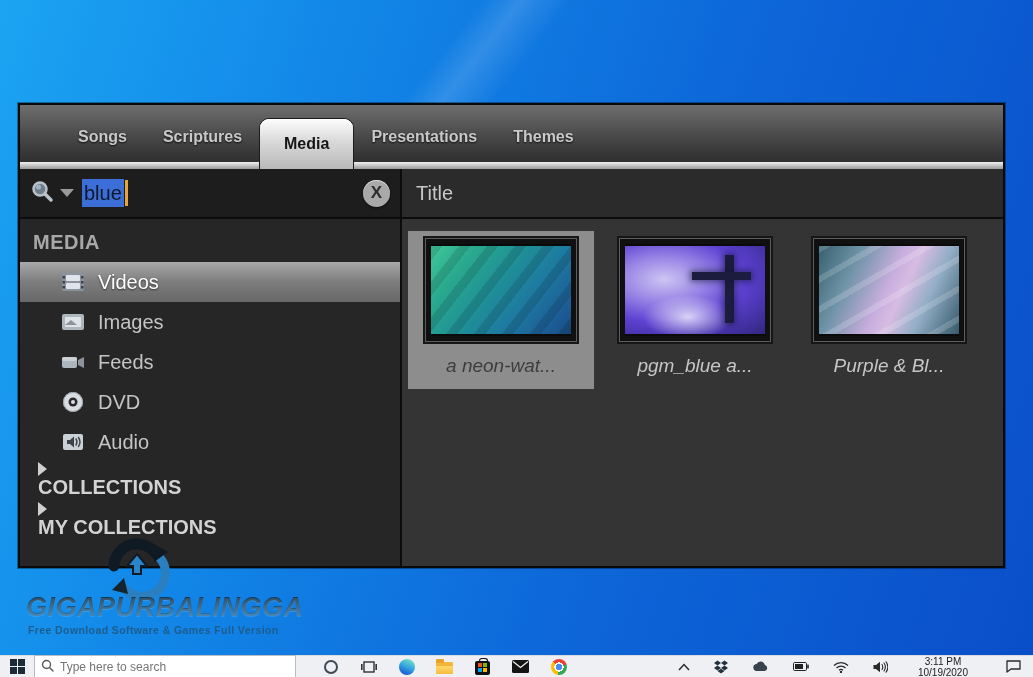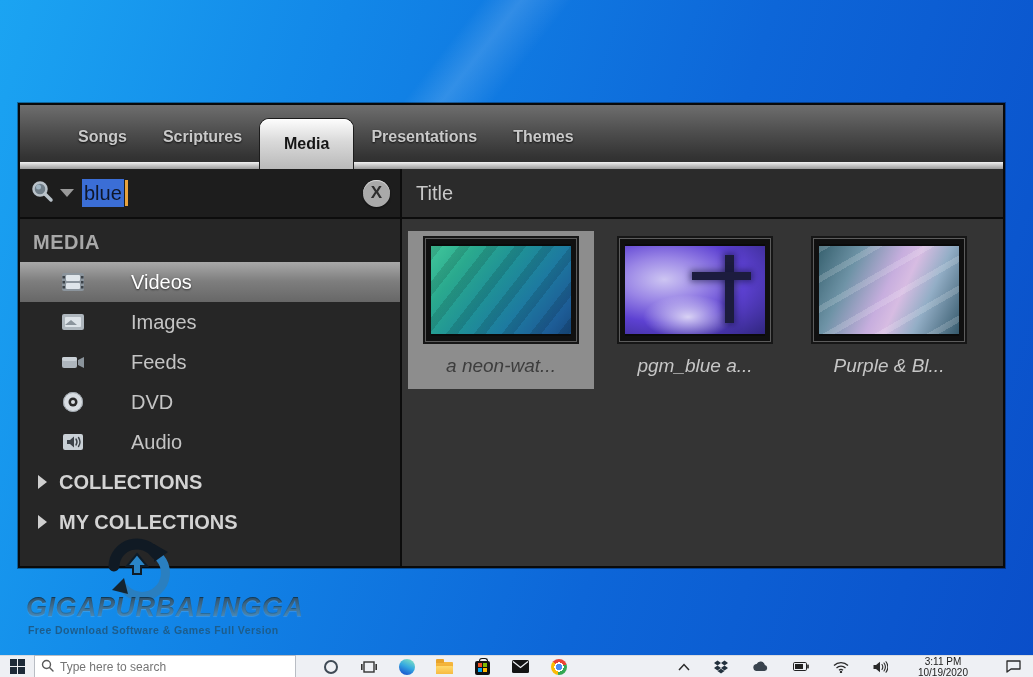--- a/index.html
+++ b/index.html
@@ -44,27 +44,27 @@
     justify-content:center; box-shadow:inset 0 1px 0 #d8d8d8, 0 1px 2px rgba(0,0,0,.6); }
   .title-header { flex:1; background:#2b2b2b; display:flex; align-items:center;
     padding-left:14px; font-size:20px; color:#c8c8c8; }
 
   
   .app-body { display:flex; height:347px; }
   .sidebar { width:382px; background:#262626; border-right:2px solid #0c0c0c; padding-top:6px; }
   .side-header { padding:6px 0 8px 13px; font-size:20px; font-weight:bold; color:#a8a8a8;
     letter-spacing:.5px; }
   .side-item { display:flex; align-items:center; height:40px; padding-left:40px;
-    font-size:20px; color:#c4c4c4;gap:33px; }
+    font-size:20px; color:#c4c4c4; }
   .side-item .ic { width:26px; height:22px; margin-right:12px; display:flex;
     align-items:center; justify-content:center; }
   .side-item.selected { background:linear-gradient(180deg,#a9a9a9 0%,#7e7e7e 48%,#676767 100%);
     color:#fff; text-shadow:0 1px 2px rgba(0,0,0,.6); }
-  .side-group { display:flex; align-items:center; height:40px; padding-left:18px;
-    font-size:20px; font-weight:bold; color:#d3d3d3; }
+  .side-group { display:flex; height:40px; padding-left:18px;
+    font-size:20px; font-weight:bold; color:#d3d3d3;flex-direction:column; }
   .side-group .tri { width:0; height:0; border-top:7px solid transparent;
     border-bottom:7px solid transparent; border-left:9px solid #cfcfcf; margin-right:12px; }
 
   .main { flex:1; background:#343434; padding:12px 0 0 6px; display:flex;
     align-items:flex-start; gap:8px; }
   .thumb-cell { width:186px; padding:7px 0 12px; display:flex; flex-direction:column;
     align-items:center; }
   .thumb-cell.selected { background:#8d8d8d; }
   .thumb-frame { width:152px; height:104px; background:#101010; padding:5px;
     border:1px solid #5c5c5c; box-shadow:0 0 0 2px #161616; }

